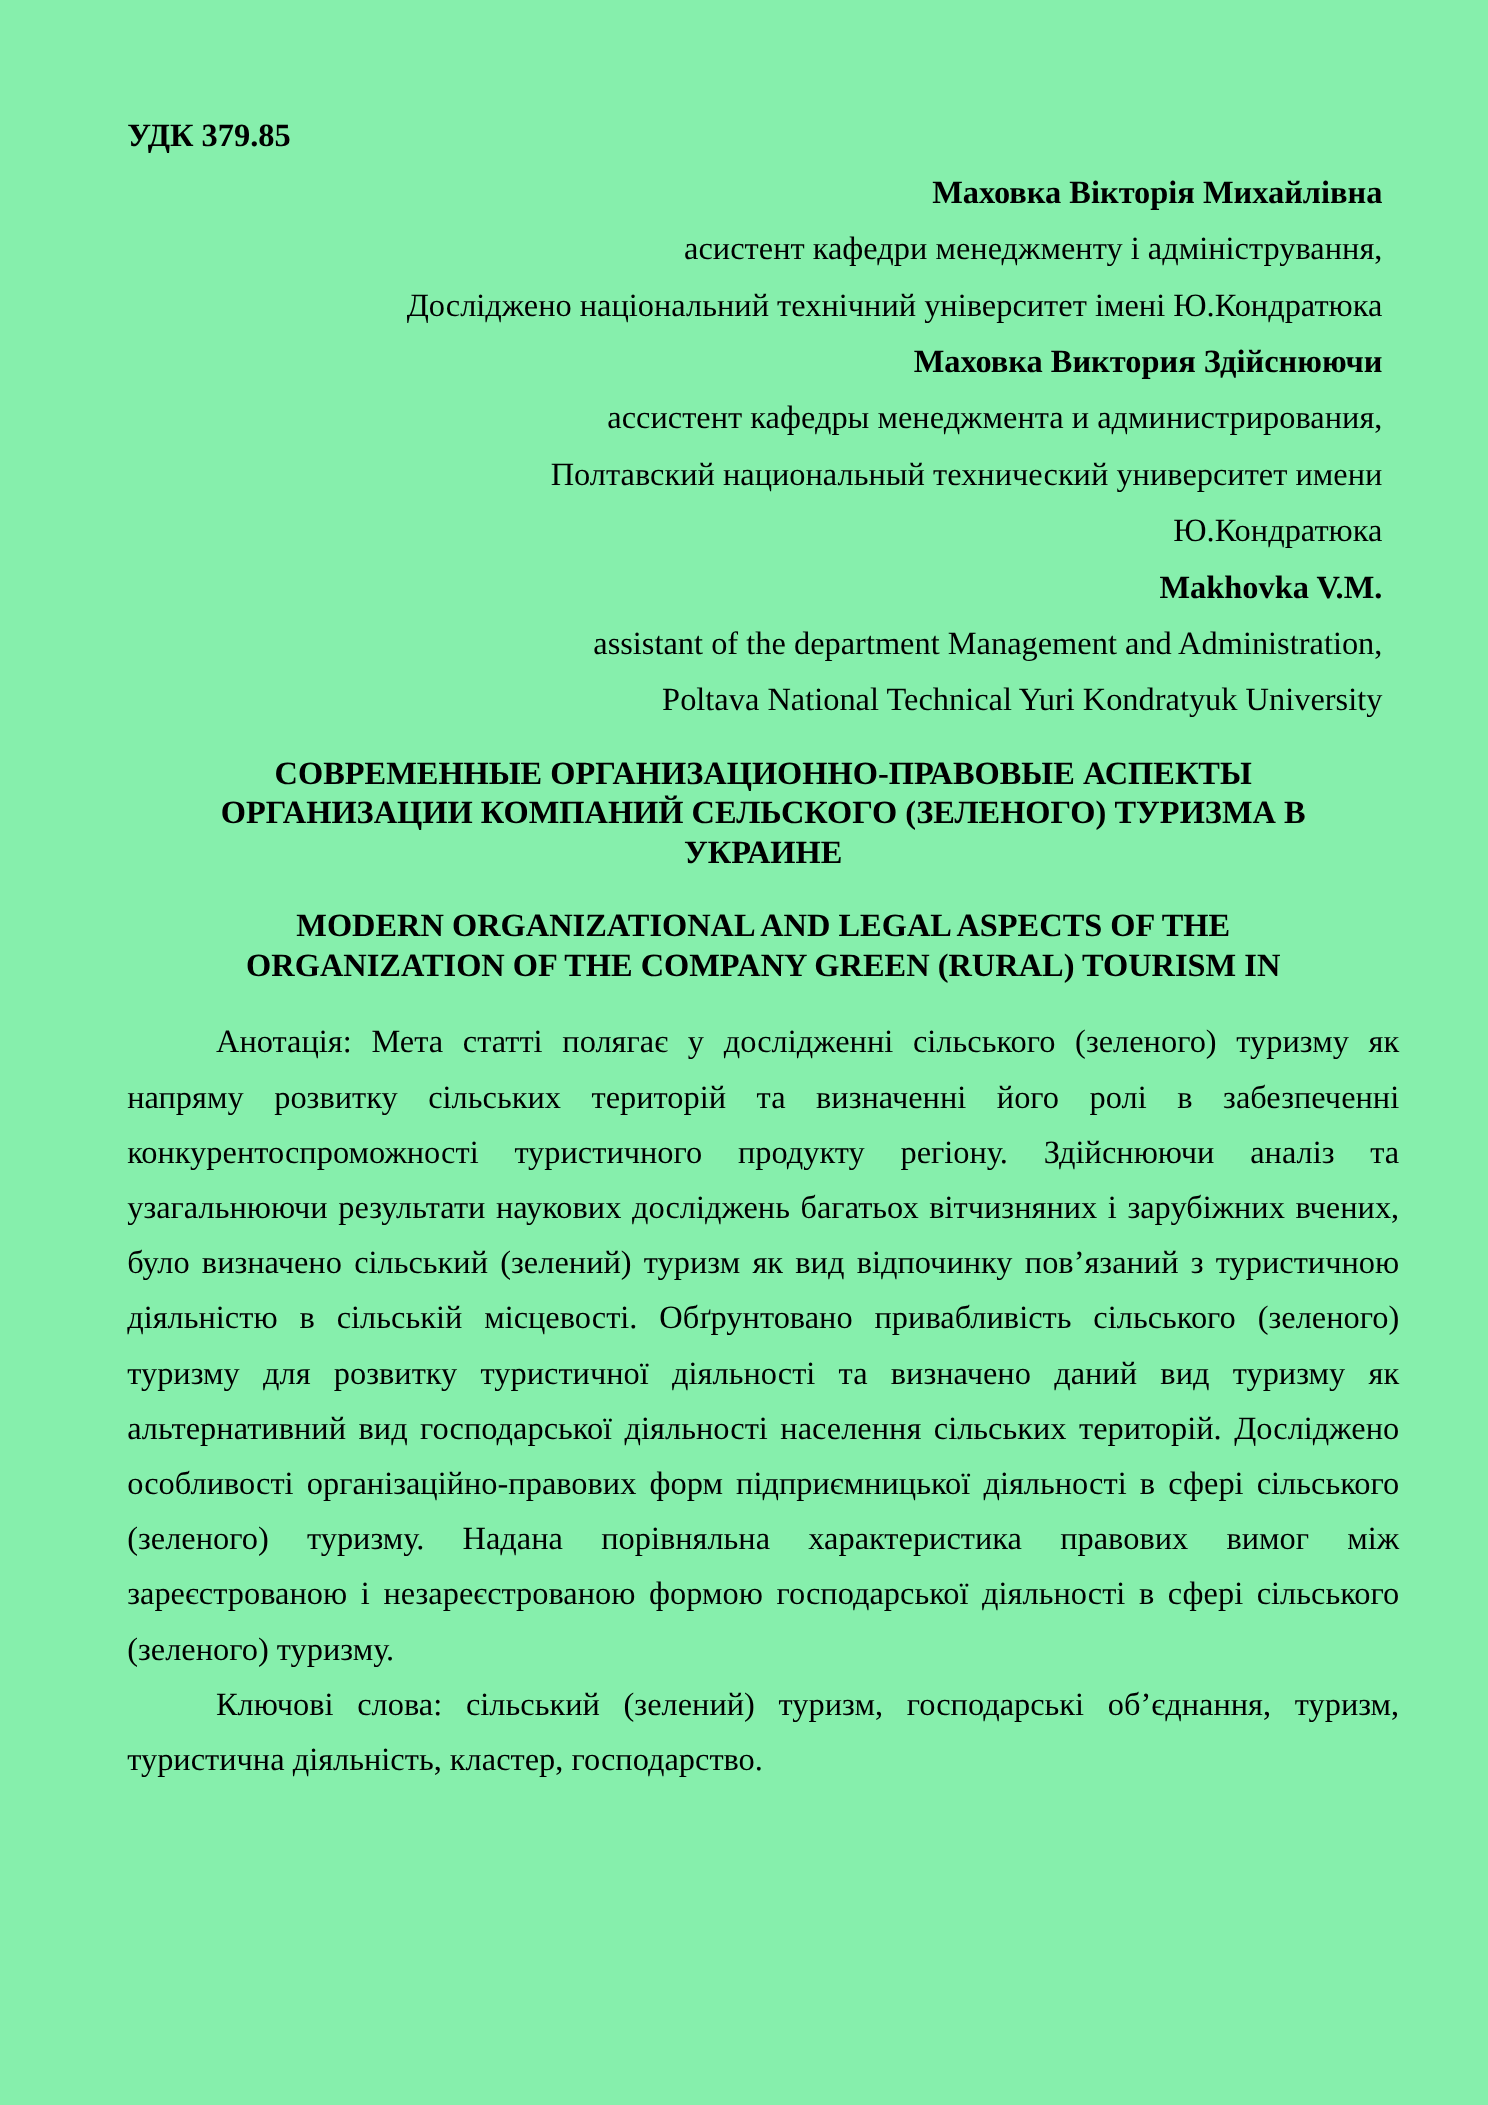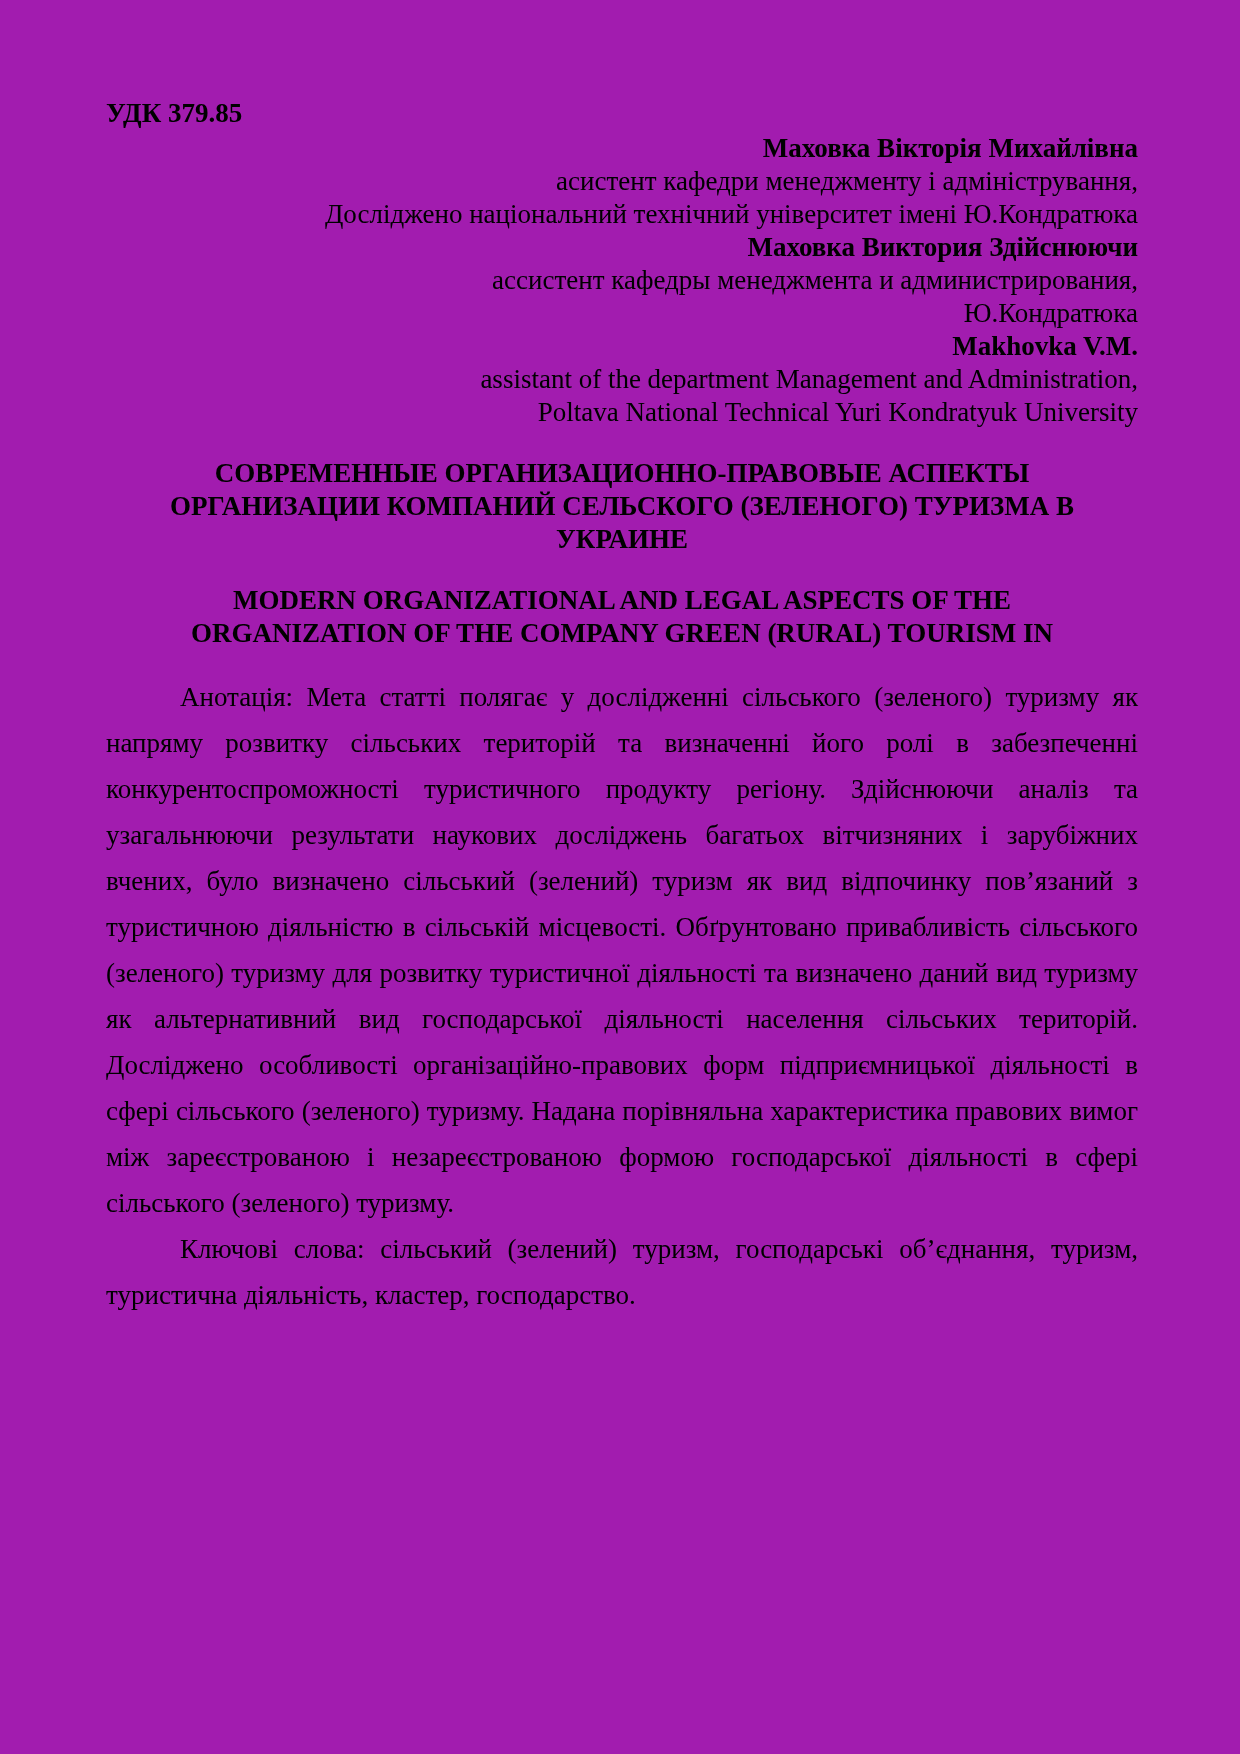--- a/index.html
+++ b/index.html
@@ -9,38 +9,38 @@
     }
     body {
       width: 1240px;
       font-family: "Liberation Serif", serif;
       color: #000000;
     }
     .page {
       width: 1240px;
       min-height: 1754px;
       box-sizing: border-box;
-      padding: 96px 102px 80px 106px;
-      background: #a21caf;
+      padding: 96px 74px 80px 106px;
+      background: #86efac;
     }
     .udc {
       margin: 0;
       font-size: 27px;
       font-weight: bold;
       line-height: 34px;
       text-align: left;
     }
     .authors {
       margin: 2px 0 0 0;
       text-align: right;
       font-size: 27px;
       line-height: 33px;
     }
     .authors p {
-      margin: 0;
+      margin: 14px;
     }
     .bold {
       font-weight: bold;
     }
     .title {
       margin: 28px 0 0 0;
       text-align: center;
       font-weight: bold;
       font-size: 27px;
       line-height: 33px;
@@ -62,20 +62,21 @@
 <div class="page">
 
   <p class="udc">УДК 379.85</p>
 
   <div class="authors">
     <p class="bold">Маховка Вікторія Михайлівна</p>
     <p>асистент кафедри менеджменту і адміністрування,</p>
     <p>Досліджено національний технічний університет імені Ю.Кондратюка</p>
     <p class="bold">Маховка Виктория Здійснюючи</p>
     <p>ассистент кафедры менеджмента и администрирования,</p>
+    <p>Полтавский национальный технический университет имени</p>
     <p>Ю.Кондратюка</p>
     <p class="bold">Makhovka V.M.</p>
     <p>assistant of the department Management and Administration,</p>
     <p>Poltava National Technical Yuri Kondratyuk University</p>
   </div>
 
 
   <div class="title">
     <div>СОВРЕМЕННЫЕ ОРГАНИЗАЦИОННО-ПРАВОВЫЕ АСПЕКТЫ</div>
     <div>ОРГАНИЗАЦИИ КОМПАНИЙ СЕЛЬСКОГО (ЗЕЛЕНОГО) ТУРИЗМА В</div>

